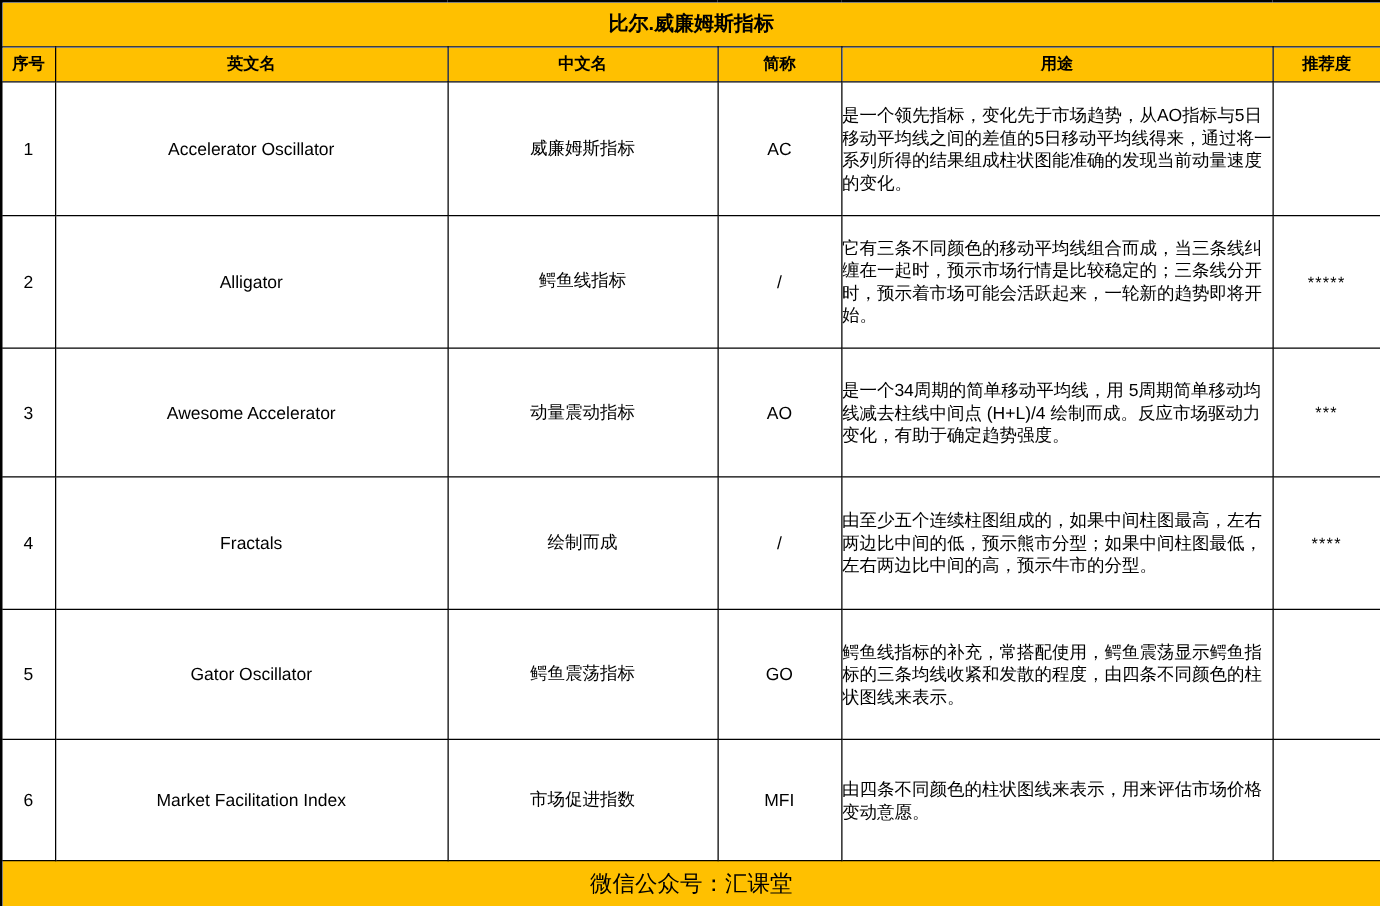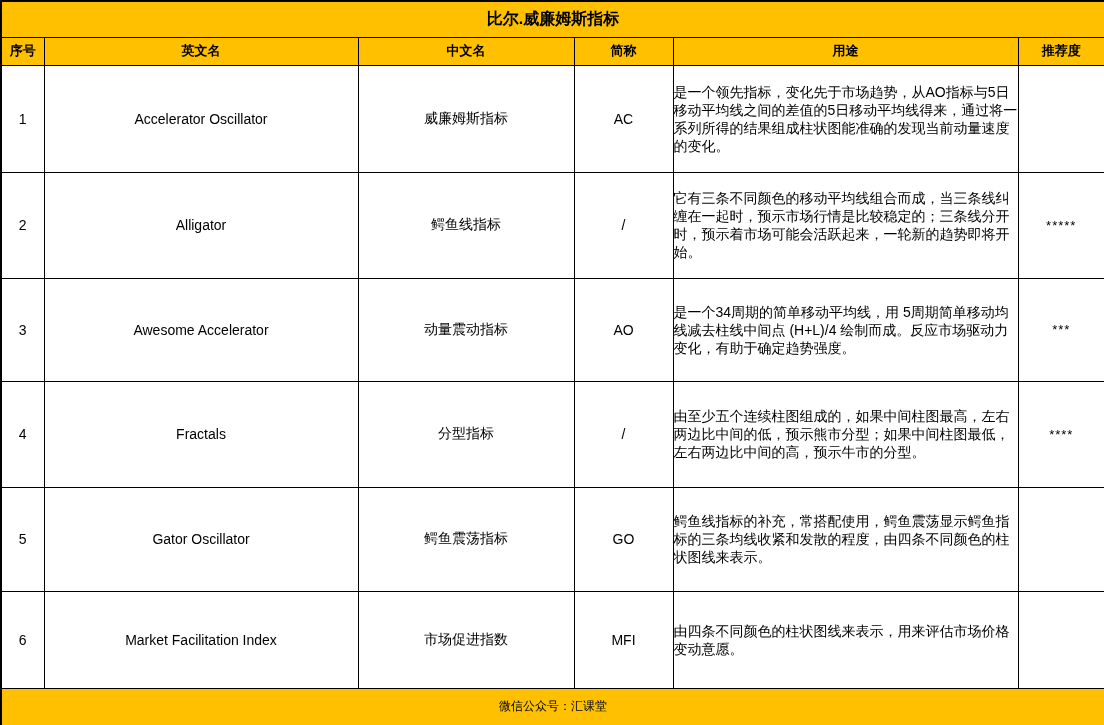--- a/index.html
+++ b/index.html
@@ -54,21 +54,21 @@
     text-align: center;
     vertical-align: middle;
     font-size: 13px;
     letter-spacing: 1px;
     background: #fff;
   }
   .footer-cell {
     background: #FFC000;
     text-align: center;
     vertical-align: middle;
-    font-size: 12px;
+    font-size: 18px;
   }
 </style>
 </head>
 <body>
 
 <div class="sheet">
   <table class="tbl">
     <colgroup>
       <col style="width:43px">
       <col style="width:314px">
@@ -115,21 +115,21 @@
       <td class="c-center">Awesome Accelerator</td>
       <td class="c-center">动量震动指标</td>
       <td class="c-center">AO</td>
       <td class="c-use">是一个34周期的简单移动平均线，用 5周期简单移动均线减去柱线中间点 (H+L)/4 绘制而成。反应市场驱动力变化，有助于确定趋势强度。</td>
       <td class="c-stars">***</td>
     </tr>
 
     <tr style="height:106px">
       <td class="c-center">4</td>
       <td class="c-center">Fractals</td>
-      <td class="c-center">分型指标</td>
+      <td class="c-center">绘制而成</td>
       <td class="c-center">/</td>
       <td class="c-use">由至少五个连续柱图组成的，如果中间柱图最高，左右两边比中间的低，预示熊市分型；如果中间柱图最低，左右两边比中间的高，预示牛市的分型。</td>
       <td class="c-stars">****</td>
     </tr>
 
     <tr style="height:104px">
       <td class="c-center">5</td>
       <td class="c-center">Gator Oscillator</td>
       <td class="c-center">鳄鱼震荡指标</td>
       <td class="c-center">GO</td>

